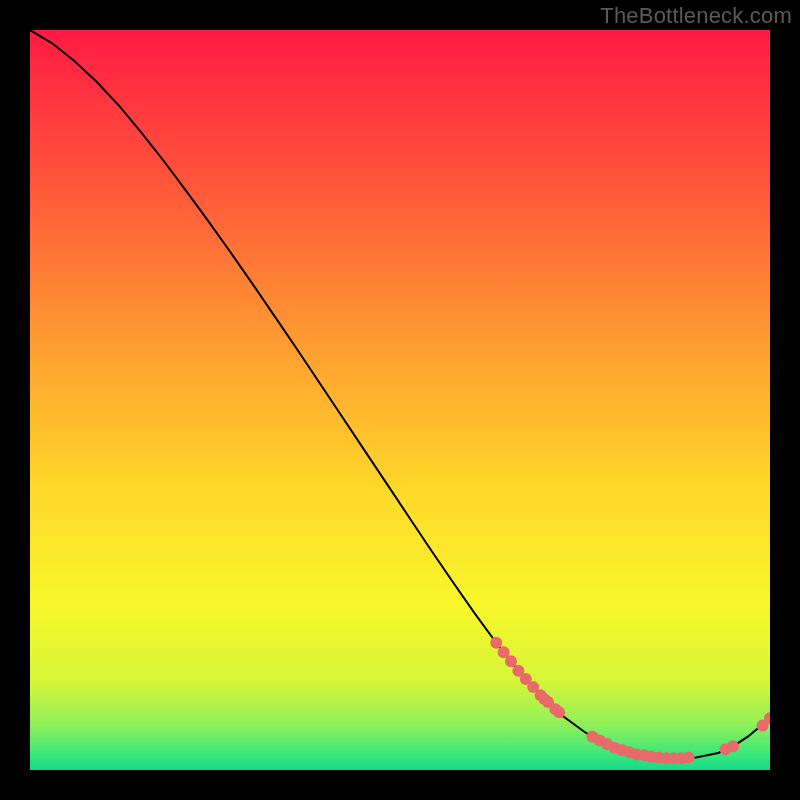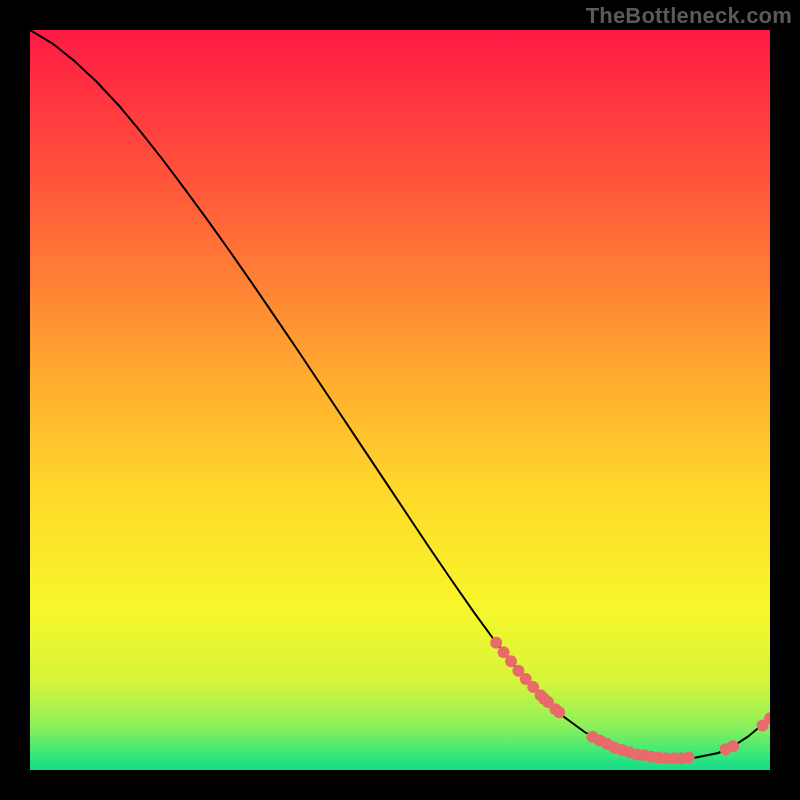--- a/index.html
+++ b/index.html
@@ -10,21 +10,21 @@
     position: relative;
     font-family: Arial, Helvetica, sans-serif;
     overflow: hidden;
   }
   .watermark {
     position: absolute;
     top: 3px;
     right: 8px;
     color: #5a5a5a;
     font-size: 22px;
-    font-weight: 700;
+    font-weight: 400;
     z-index: 20;
     letter-spacing: 0.2px;
   }
   .plot-wrap {
     position: absolute;
     left: 30px;
     top: 30px;
     width: 740px;
     height: 740px;
   }

